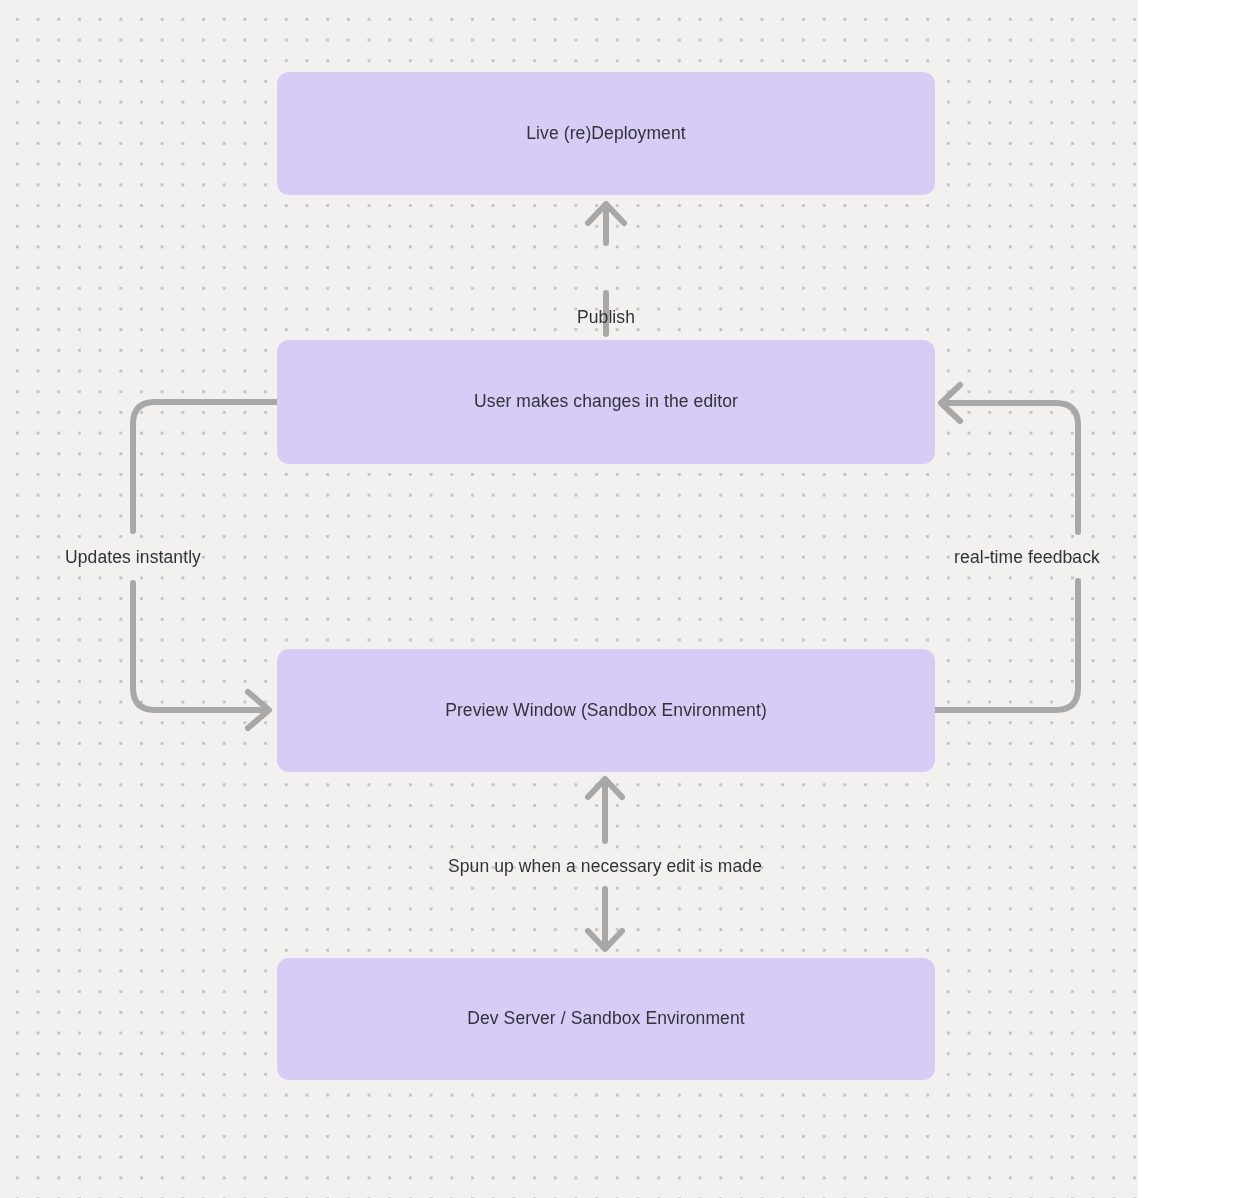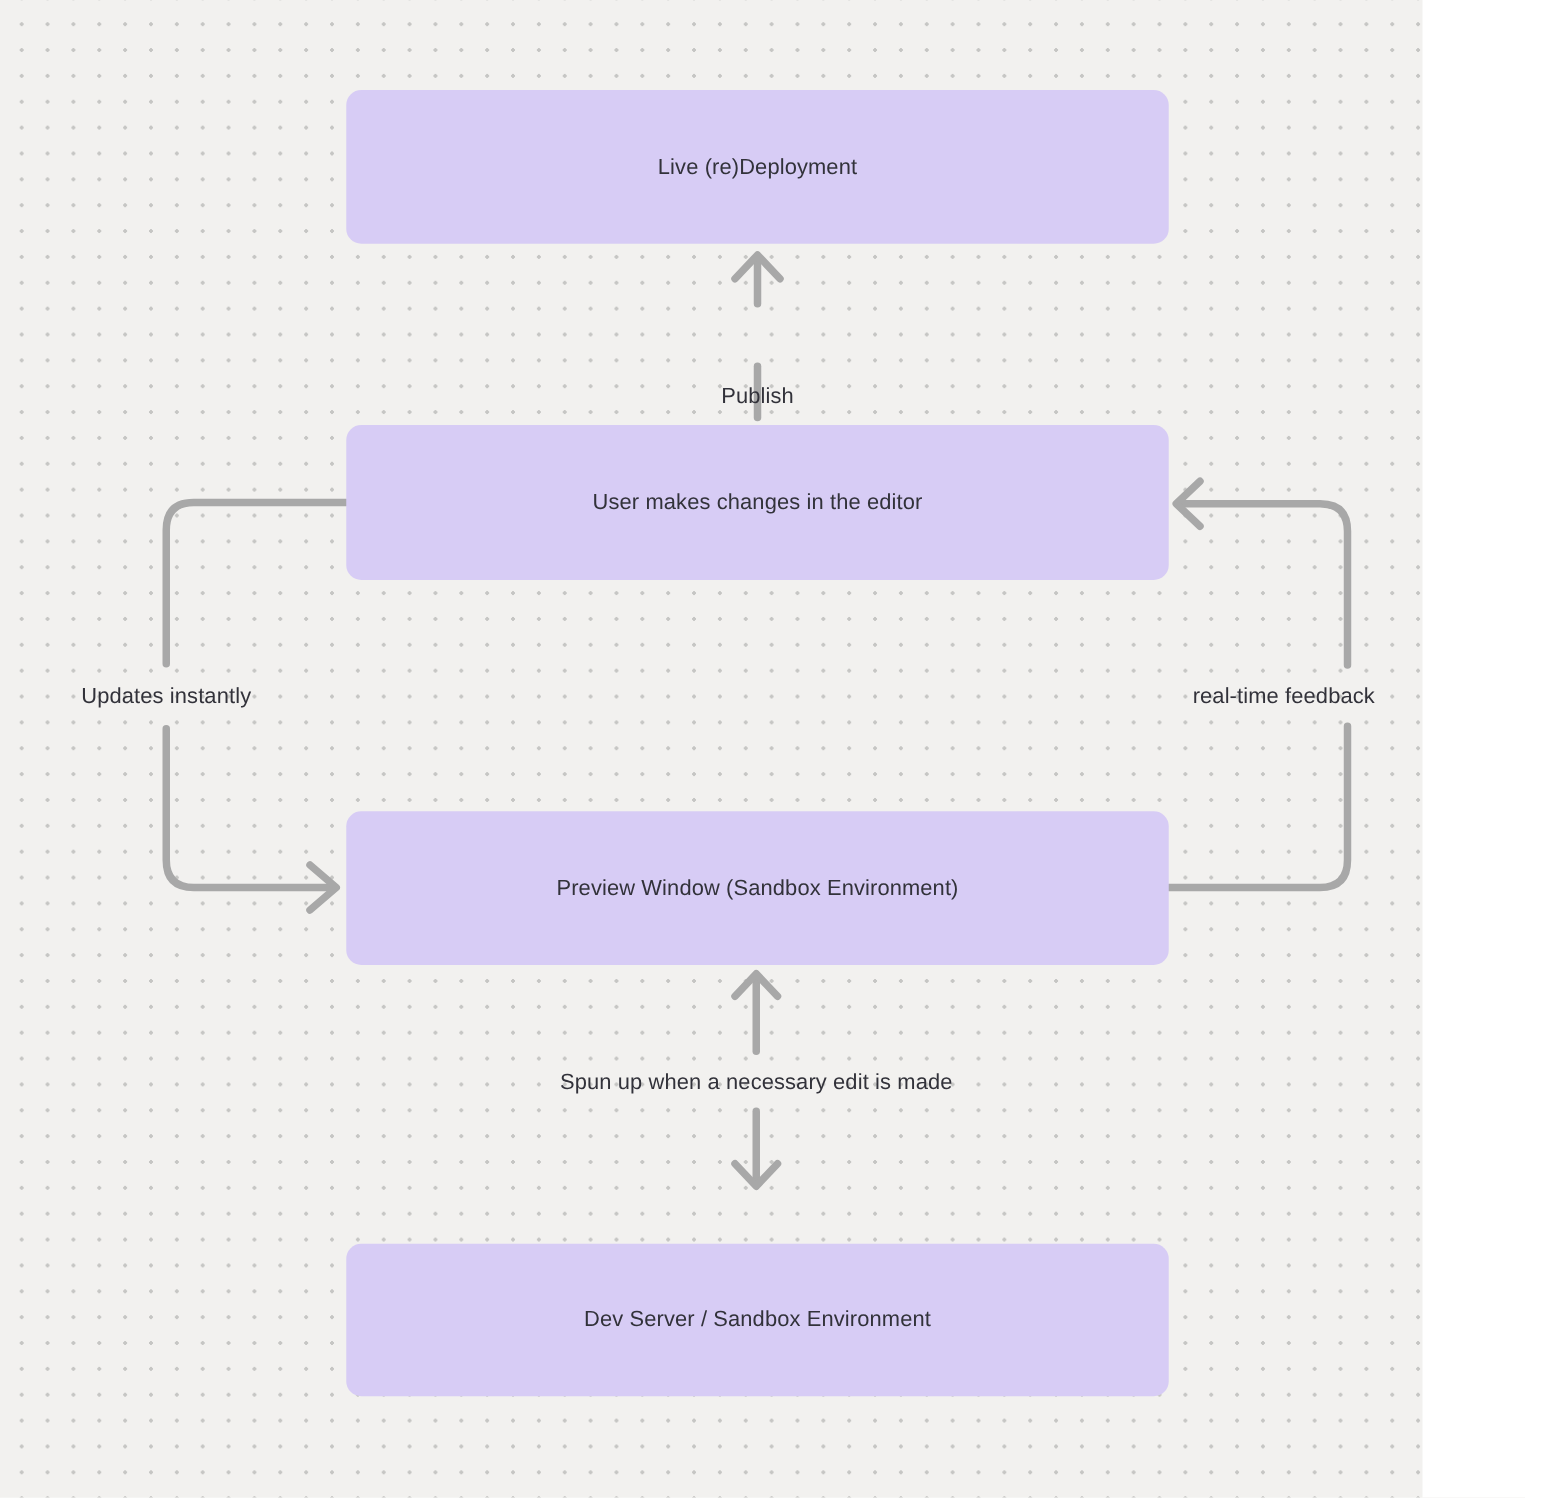--- a/index.html
+++ b/index.html
@@ -50,21 +50,21 @@
   }
   .node-label {
     font-size: 17.5px;
     line-height: 1.25;
     color: var(--text);
     letter-spacing: 0.1px;
   }
   .node-live      { top: 72px;  }
   .node-editor    { top: 340px; height: 124px; }
   .node-preview   { top: 649px; }
-  .node-devserver { top: 958px; height: 122px; margin-top: 37px; }
+  .node-devserver { top: 958px; height: 122px; }
   .edge-label {
     position: absolute;
     transform: translate(-50%, -50%);
     font-size: 17.5px;
     line-height: 1.2;
     white-space: nowrap;
     color: var(--text);
     letter-spacing: 0.1px;
   }
   .label-publish  { left: 606px;  top: 269px; margin-top: 48px; }

